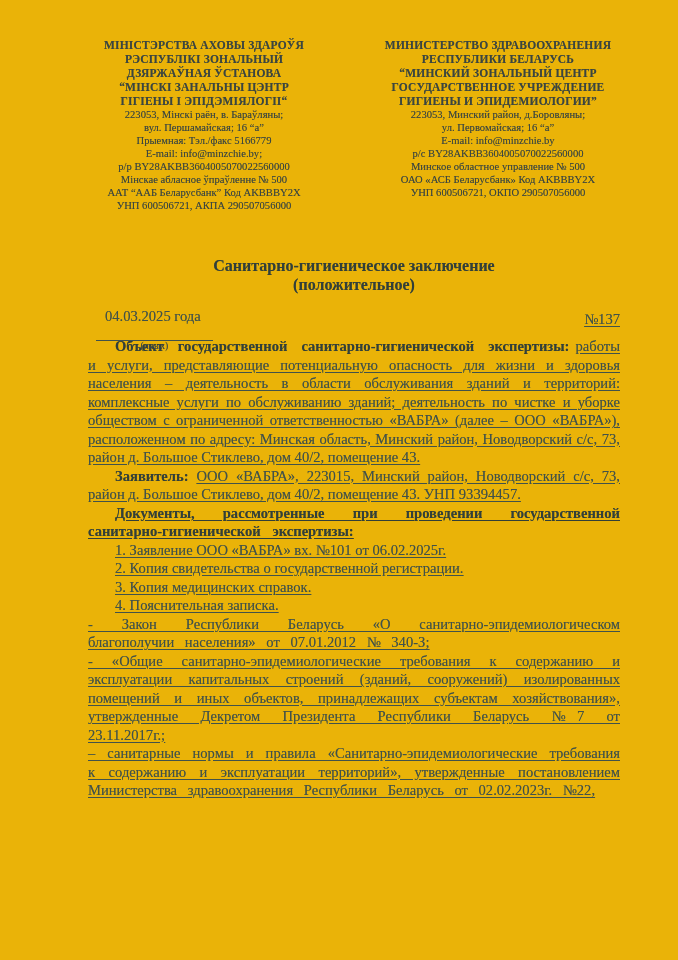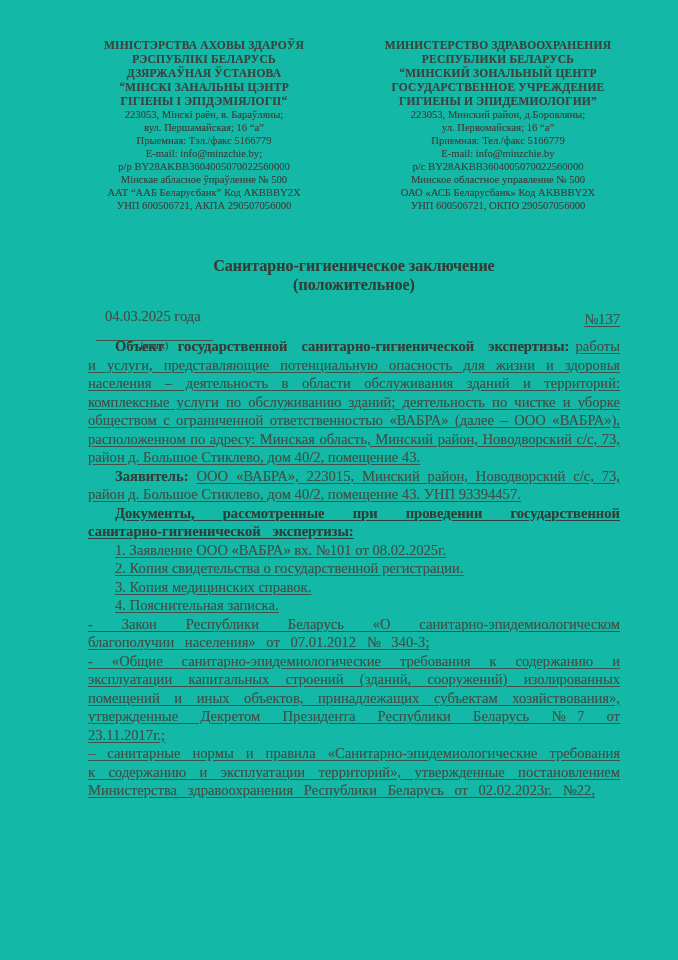--- a/index.html
+++ b/index.html
@@ -1,20 +1,20 @@
 <!DOCTYPE html>
 <html><head>
 <meta charset="utf-8">
 <style>
   html, body { margin: 0; padding: 0; background: #ffffff; }
   .page {
     position: relative;
     width: 678px;
     height: 960px;
-    background: #14b8a6;
+    background: #eab308;
     font-family: "Liberation Serif", "DejaVu Serif", serif;
     color: #41524b;
     overflow: hidden;
     text-shadow: 0 0 0.5px rgba(62,78,70,0.55);
   }
   
   .header {
     display: flex;
     justify-content: space-between;
     padding: 38px 46px 0 70px;
@@ -77,42 +77,41 @@
   .norm-item .u { word-spacing: 7px; }
 </style>
 </head>
 <body>
 
 <div class="page">
 
   <div class="header">
     <div class="header-col">
       <div class="org-line">МІНІСТЭРСТВА АХОВЫ ЗДАРОЎЯ</div>
-      <div class="org-line">РЭСПУБЛІКІ БЕЛАРУСЬ</div>
+      <div class="org-line">РЭСПУБЛІКІ ЗОНАЛЬНЫЙ</div>
       <div class="org-line">ДЗЯРЖАЎНАЯ ЎСТАНОВА</div>
       <div class="org-line">“МІНСКІ ЗАНАЛЬНЫ ЦЭНТР</div>
       <div class="org-line">ГІГІЕНЫ І ЭПІДЭМІЯЛОГІІ“</div>
       <div class="det-line">223053, Мінскі раён, в. Бараўляны;</div>
       <div class="det-line">вул. Першамайская; 16 “а”</div>
       <div class="det-line">Прыемная: Тэл./факс 5166779</div>
       <div class="det-line">E-mail: info@minzchie.by;</div>
       <div class="det-line">р/р BY28AKBB3604005070022560000</div>
       <div class="det-line">Мінскае абласное ўпраўленне № 500</div>
       <div class="det-line">ААТ “ААБ Беларусбанк” Код AKBBBY2X</div>
       <div class="det-line">УНП 600506721, АКПА 290507056000</div>
     </div>
     <div class="header-col">
       <div class="org-line">МИНИСТЕРСТВО ЗДРАВООХРАНЕНИЯ</div>
       <div class="org-line">РЕСПУБЛИКИ БЕЛАРУСЬ</div>
       <div class="org-line">“МИНСКИЙ ЗОНАЛЬНЫЙ ЦЕНТР</div>
       <div class="org-line">ГОСУДАРСТВЕННОЕ УЧРЕЖДЕНИЕ</div>
       <div class="org-line">ГИГИЕНЫ И ЭПИДЕМИОЛОГИИ”</div>
       <div class="det-line">223053, Минский район, д.Боровляны;</div>
       <div class="det-line">ул. Первомайская; 16 “а”</div>
-      <div class="det-line">Приемная: Тел./факс 5166779</div>
       <div class="det-line">E-mail: info@minzchie.by</div>
       <div class="det-line">р/с BY28AKBB3604005070022560000</div>
       <div class="det-line">Минское областное управление № 500</div>
       <div class="det-line">ОАО «АСБ Беларусбанк» Код AKBBBY2X</div>
       <div class="det-line">УНП 600506721, ОКПО 290507056000</div>
     </div>
   </div>
 
   <div class="content">
 
@@ -128,21 +127,21 @@
       </span>
       <span class="doc-number">№137</span>
     </div>
 
     <p class="body-par indent"><b class="bold-label">Объект государственной санитарно-гигиенической экспертизы:</b> <span class="u">работы и услуги, представляющие потенциальную опасность для жизни и здоровья населения – деятельность в области обслуживания зданий и территорий: комплексные услуги по обслуживанию зданий; деятельность по чистке и уборке обществом с ограниченной ответственностью «ВАБРА» (далее – ООО «ВАБРА»), расположенном по адресу: Минская область, Минский район, Новодворский с/с, 73, район д. Большое Стиклево, дом 40/2, помещение 43.</span></p>
 
     <p class="body-par indent"><b class="bold-inline">Заявитель:</b> <span class="u">ООО «ВАБРА», 223015, Минский район, Новодворский с/с, 73, район д. Большое Стиклево, дом 40/2, помещение 43. УНП 93394457.</span></p>
 
     <p class="body-par indent"><b class="bold-u">Документы, рассмотренные при проведении государственной санитарно-гигиенической экспертизы:</b></p>
     <div class="doc-list">
-      <div class="doc-item">1. Заявление ООО «ВАБРА» вх. №101 от 08.02.2025г.</div>
+      <div class="doc-item">1. Заявление ООО «ВАБРА» вх. №101 от 06.02.2025г.</div>
       <div class="doc-item">2. Копия свидетельства о государственной регистрации.</div>
       <div class="doc-item">3. Копия медицинских справок.</div>
       <div class="doc-item">4. Пояснительная записка.</div>
     </div>
 
     <p class="body-par norm-item"><span class="u">- Закон Республики Беларусь «О санитарно-эпидемиологическом благополучии населения» от 07.01.2012 № 340-З;</span></p>
     <p class="body-par norm-item"><span class="u">- «Общие санитарно-эпидемиологические требования к содержанию и эксплуатации капитальных строений (зданий, сооружений) изолированных помещений и иных объектов, принадлежащих субъектам хозяйствования», утвержденные Декретом Президента Республики Беларусь №7 от 23.11.2017г.;</span></p>
     <p class="body-par norm-item"><span class="u">– санитарные нормы и правила «Санитарно-эпидемиологические требования к содержанию и эксплуатации территорий», утвержденные постановлением Министерства здравоохранения Республики Беларусь от 02.02.2023г. №22,</span></p>
 
   </div>

